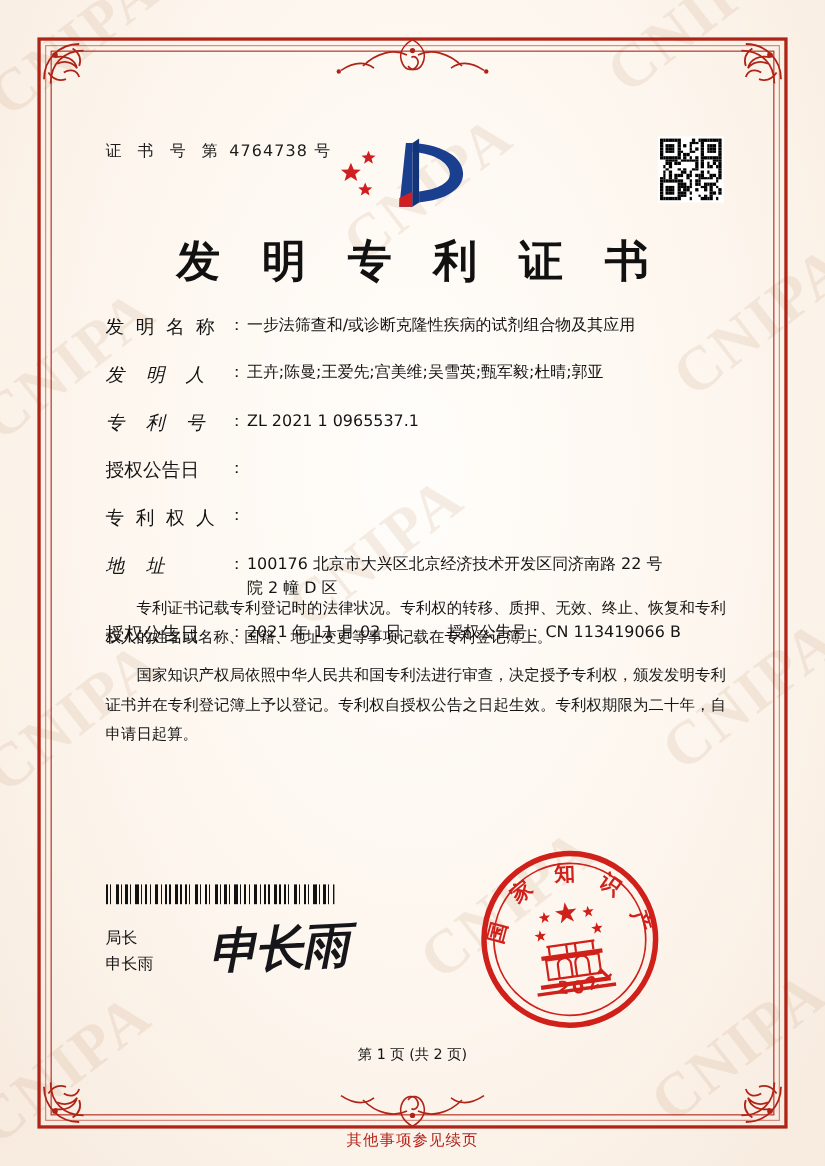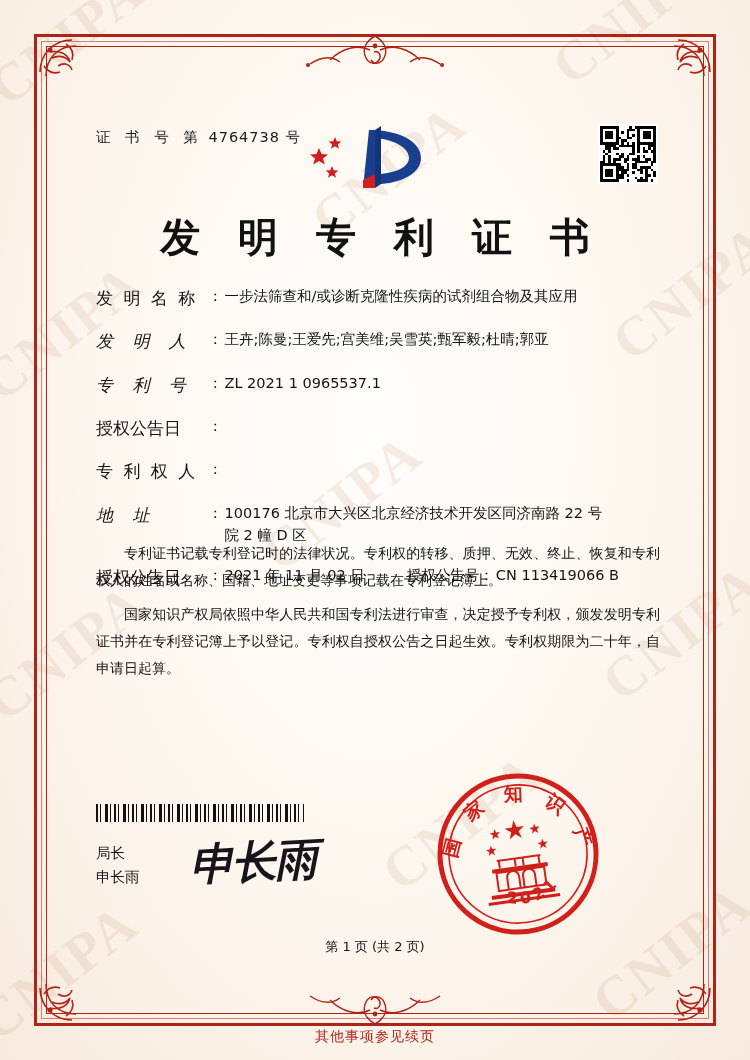--- a/index.html
+++ b/index.html
@@ -208,21 +208,21 @@
 
   
   .seal {
     position: absolute;
     right: 78px; bottom: 52px;
     width: 168px; height: 168px;
   }
 
   .page-num {
     position: absolute;
-    left: 0; right: 0; bottom: 34px;
+    left: 0; right: 0; bottom: 22px;
     text-align: center;
     font-size: 13px;
     color: #141414;
   }
 
   .footer-note {
     position: absolute;
     left: 0; right: 0; bottom: 14px;
     text-align: center;
     font-size: 14px;

